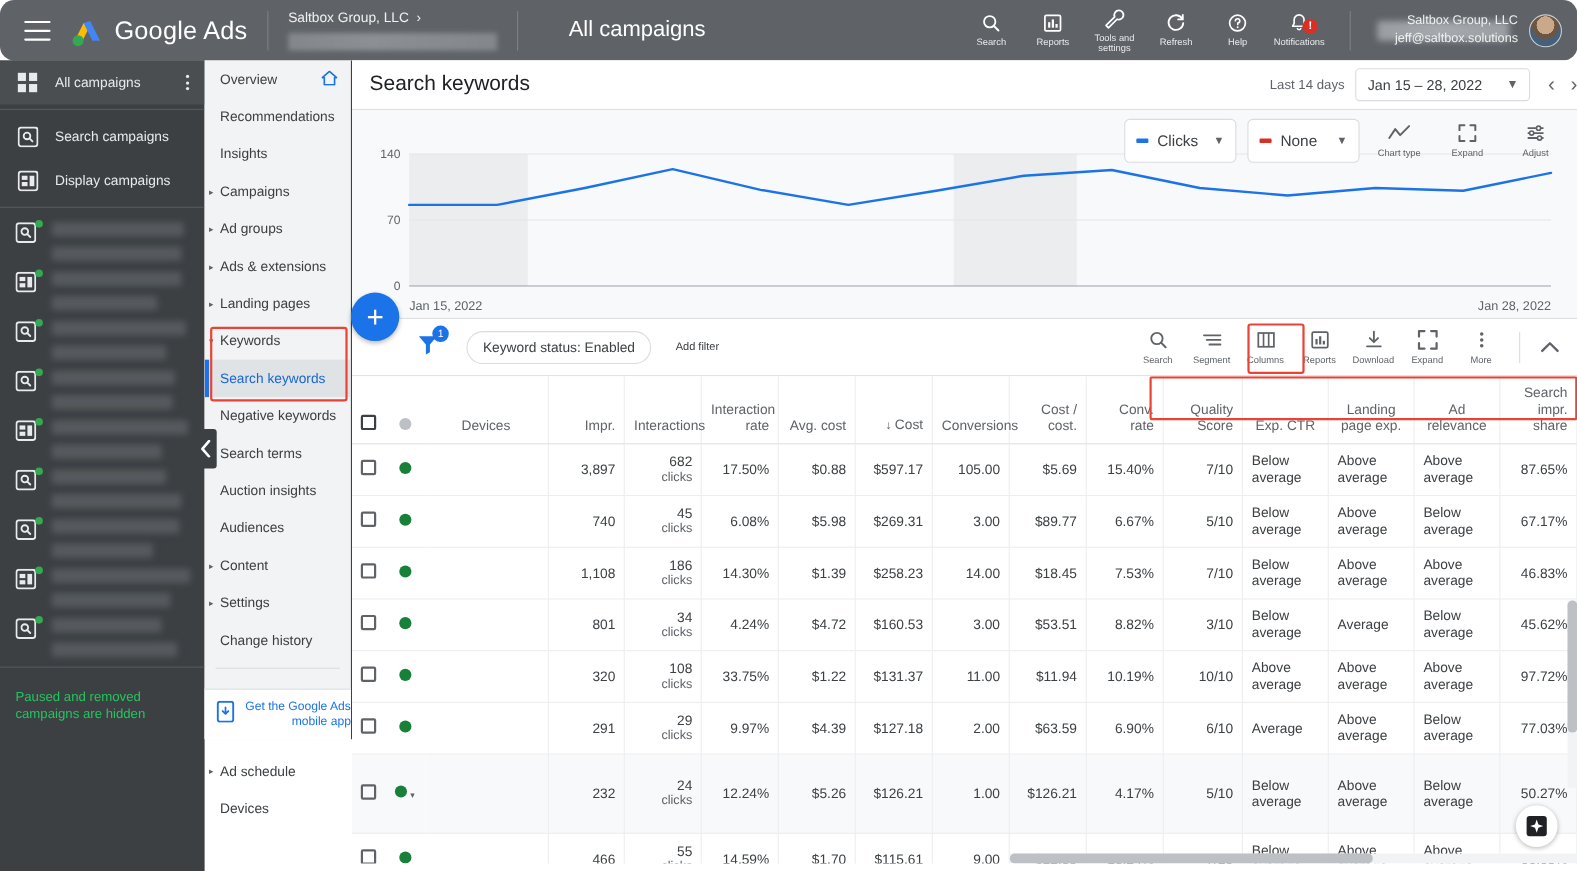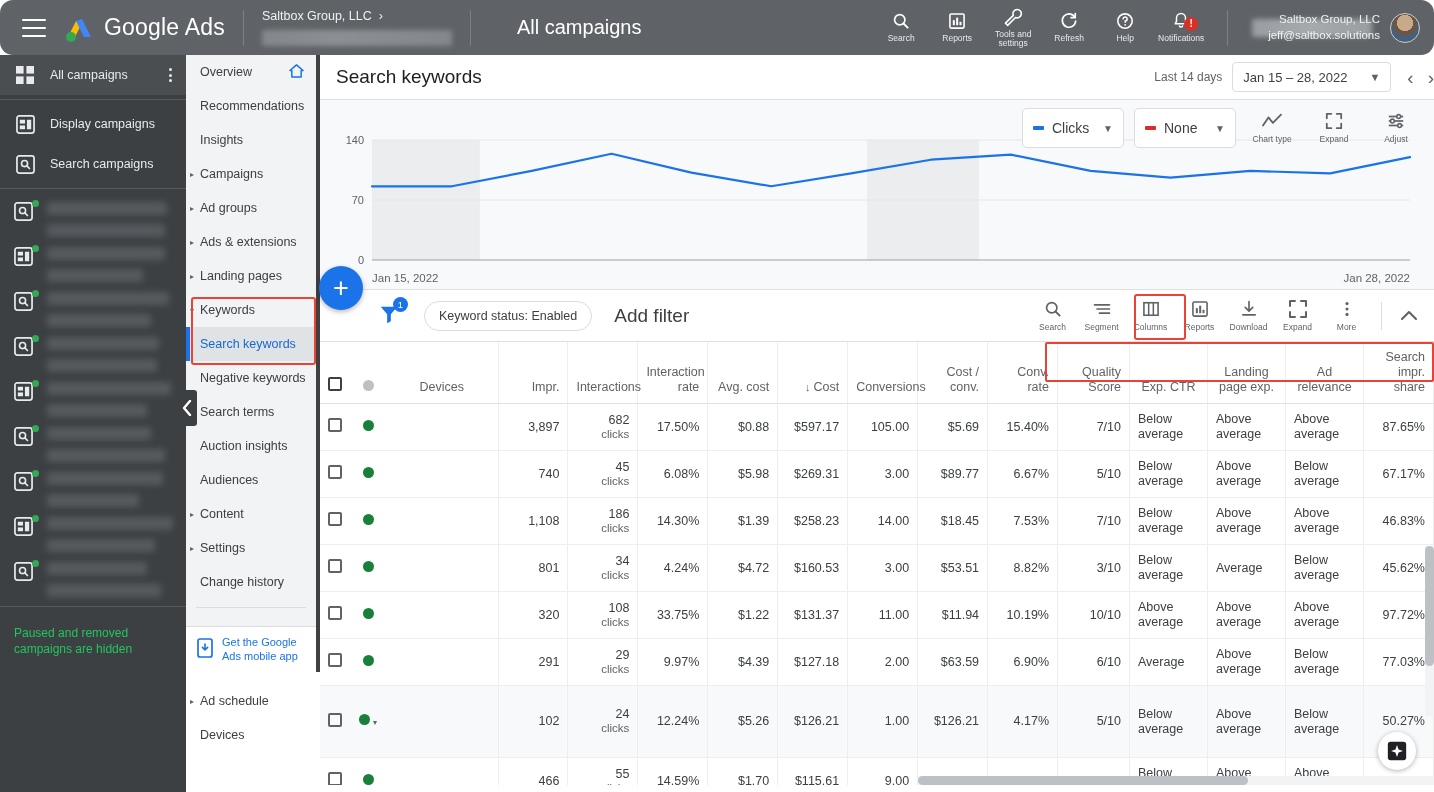--- a/index.html
+++ b/index.html
@@ -70,21 +70,21 @@
   .camp-blur { margin-top:9px; height:13px; border-radius:2px; background:#565a5e; filter:blur(3px); }
   .hidden-note { padding:14px 14px 0 14px; font-size:12px; color:#22c55e; line-height:1.35; }
   .collapse-handle {
     position:absolute; left:177px; top:390px; width:20px; height:36px; border-radius:3px;
     background:#3c4043; display:flex; align-items:center; justify-content:center; cursor:pointer; z-index:6;
   }
 
   
   .subnav {
     position:absolute; top:55px; left:186px; width:134px; height:617px;
-    background:#f1f3f4; border-right:4px solid #404040; font-size:12.5px; color:#3c4043;
+    background:#f1f3f4; border-right:1px solid #404040; font-size:12.5px; color:#3c4043;text-align:right;
   }
   .sn-item { height:34px; display:flex; align-items:center; padding-left:14px; cursor:pointer; position:relative; }
   .sn-item .caret { position:absolute; left:4px; font-size:8px; color:#5f6368; }
   .sn-item.active { background:#dfe3e6; color:#1967d2; font-weight:normal; }
   .sn-item.active::before { content:""; position:absolute; left:0; top:0; bottom:0; width:4px; background:#1a73e8; }
   .sn-item.home-row { justify-content:space-between; padding-right:12px; }
   .sn-sep { height:1px; background:#dadce0; margin:8px 10px; }
   .sn-mobile {
     position:absolute; bottom:0; left:0; right:0; height:46px; background:#fff;
     border-top:1px solid #dadce0; display:flex; align-items:center; gap:8px; padding-left:10px;
@@ -137,21 +137,21 @@
   }
   .filter-ic { position:relative; margin-left:58px; cursor:pointer; }
   .filter-count {
     position:absolute; top:-6px; right:-8px; width:15px; height:15px; border-radius:50%;
     background:#1a73e8; color:#fff; font-size:9.5px; display:flex; align-items:center; justify-content:center;
   }
   .chip {
     margin-left:24px; height:30px; border:1px solid #dadce0; border-radius:16px;
     display:flex; align-items:center; padding:0 14px; font-size:12.5px; color:#3c4043; cursor:pointer;
   }
-  .addfilter { margin-left:22px; font-size:19px; color:#3c4043; cursor:pointer; }
+  .addfilter { margin-left:22px; font-size:10px; color:#3c4043; cursor:pointer; }
   .tb-actions { margin-left:auto; display:flex; align-items:center; padding-right:8px; }
   .tbtn { width:49px; display:flex; flex-direction:column; align-items:center; gap:3px; cursor:pointer; }
   .tbtn .lbl { font-size:8.5px; color:#5f6368; }
   .tb-divider { width:1px; height:28px; background:#dadce0; margin:0 10px; }
   .collapse-up { width:34px; display:flex; align-items:center; justify-content:center; cursor:pointer; }
   .col-highlight {
     position:absolute; left:814px; top:4px; width:52px; height:46px;
     border:2.5px solid #ea4335; border-radius:3px; pointer-events:none; z-index:3;
   }
 
@@ -308,36 +308,36 @@
           <i></i>
           <i></i>
           <i></i>
         </span>
     </div>
     <div class="ln-sep"></div>
     <div class="ln-item">
       <span class="ln-ic">
         <svg width="19" height="19" viewBox="0 0 20 20">
             <rect x="1" y="1" width="18" height="18" rx="2.4" fill="none" stroke="#e8eaed" stroke-width="1.8"></rect>
-            <rect x="4" y="5" width="5.5" height="4" fill="#e8eaed"></rect>
-            <rect x="4" y="11" width="5.5" height="4" fill="#e8eaed"></rect>
-            <rect x="11.5" y="5" width="4.5" height="10" fill="#e8eaed"></rect>
+            <circle cx="9" cy="9" r="3.2" fill="none" stroke="#e8eaed" stroke-width="1.7"></circle>
+            <line x1="11.4" y1="11.4" x2="14.2" y2="14.2" stroke="#e8eaed" stroke-width="1.8" stroke-linecap="round"></line>
           </svg>
       </span>
-      <span class="ln-lbl">Display campaigns</span>
+      <span class="ln-lbl">Search campaigns</span>
     </div>
     <div class="ln-item">
       <span class="ln-ic">
         <svg width="19" height="19" viewBox="0 0 20 20">
             <rect x="1" y="1" width="18" height="18" rx="2.4" fill="none" stroke="#e8eaed" stroke-width="1.8"></rect>
-            <circle cx="9" cy="9" r="3.2" fill="none" stroke="#e8eaed" stroke-width="1.7"></circle>
-            <line x1="11.4" y1="11.4" x2="14.2" y2="14.2" stroke="#e8eaed" stroke-width="1.8" stroke-linecap="round"></line>
+            <rect x="4" y="5" width="5.5" height="4" fill="#e8eaed"></rect>
+            <rect x="4" y="11" width="5.5" height="4" fill="#e8eaed"></rect>
+            <rect x="11.5" y="5" width="4.5" height="10" fill="#e8eaed"></rect>
           </svg>
       </span>
-      <span class="ln-lbl">Search campaigns</span>
+      <span class="ln-lbl">Display campaigns</span>
     </div>
     <div class="ln-sep"></div>
 
     <div id="campaign-list">
         <div class="camp-row">
           <span class="camp-ic"><svg width="19" height="19" viewBox="0 0 20 20">
               <rect x="1" y="1" width="18" height="18" rx="2.4" fill="none" stroke="#e8eaed" stroke-width="1.8"></rect>
               <circle cx="9" cy="9" r="3.2" fill="none" stroke="#e8eaed" stroke-width="1.7"></circle>
               <line x1="11.4" y1="11.4" x2="14.2" y2="14.2" stroke="#e8eaed" stroke-width="1.8" stroke-linecap="round"></line>
             </svg><span class="camp-dot"></span></span>
@@ -690,21 +690,21 @@
             <tr id="thead-row">
               <th class="c-check"><span class="chk hdr"></span></th>
               <th class="c-status"><span class="dot-gray"></span></th>
               <th class="c-kw"><span>Devices</span></th>
               <th class="c-num"><span>Impr.</span></th>
               <th class="c-num"><span>Interactions</span></th>
               <th class="c-num"><span>Interaction rate</span></th>
               <th class="c-num"><span>Avg. cost</span></th>
               <th class="c-num"><span class="sortarrow">↓</span><span>Cost</span></th>
               <th class="c-num"><span>Conversions</span></th>
-              <th class="c-num"><span>Cost / conv.</span></th>
+              <th class="c-num"><span>Cost / cost.</span></th>
               <th class="c-num"><span>Conv. rate</span></th>
               <th class="c-num c-qual"><span>Quality Score</span></th>
               <th class="c-txt"><span>Exp. CTR</span></th>
               <th class="c-txt"><span>Landing page exp.</span></th>
               <th class="c-txt"><span>Ad relevance</span></th>
               <th class="c-num"><span>Search impr. share</span></th>
             </tr>
           </thead>
         <tbody id="tbody">
             <tr class="">
@@ -812,21 +812,21 @@
               <td class="c-num c-qual">6/10</td>
               <td class="c-txt">Average</td>
               <td class="c-txt">Above average</td>
               <td class="c-txt">Below average</td>
               <td class="c-num">77.03%</td>
             </tr>
             <tr class="row-tall row-shade">
               <td class="c-check"><span class="chk"></span></td>
               <td class="c-status"><span class="dot-green"></span><span class="dot-caret">▾</span></td>
               <td class="c-kw"><span class="kw-blur w4"></span></td>
-              <td class="c-num">102</td>
+              <td class="c-num">232</td>
               <td class="c-num"><span>24</span><span class="sub">clicks</span></td>
               <td class="c-num">12.24%</td>
               <td class="c-num">$5.26</td>
               <td class="c-num">$126.21</td>
               <td class="c-num">1.00</td>
               <td class="c-num">$126.21</td>
               <td class="c-num">4.17%</td>
               <td class="c-num c-qual">5/10</td>
               <td class="c-txt">Below average</td>
               <td class="c-txt">Above average</td>

